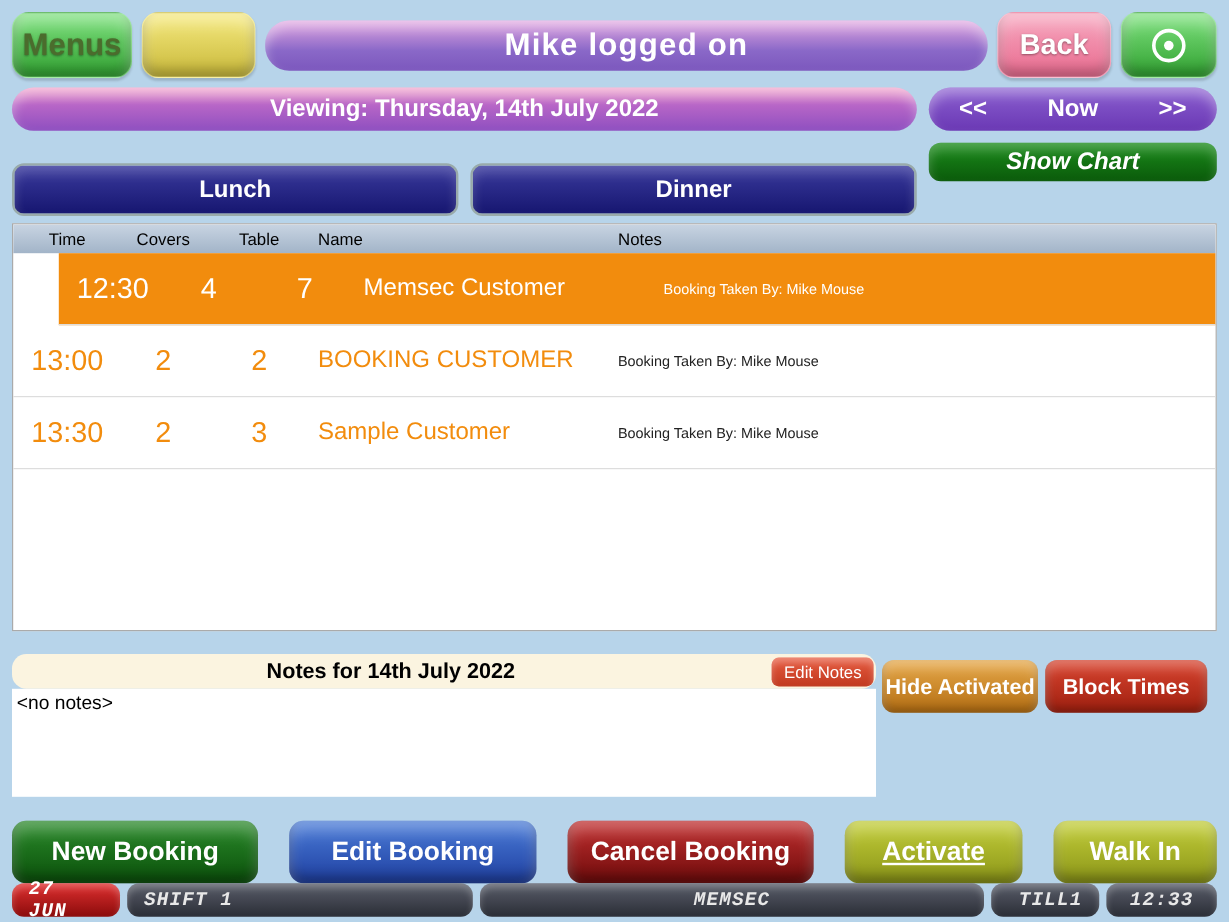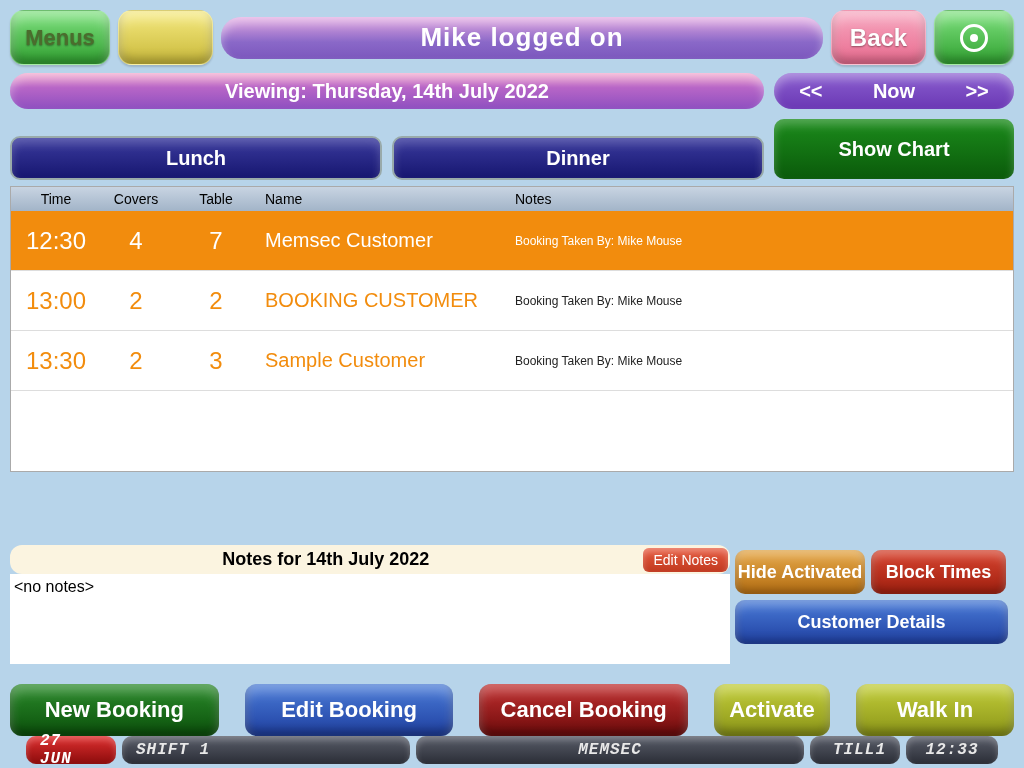--- a/index.html
+++ b/index.html
@@ -1,43 +1,43 @@
 <!DOCTYPE html>
 <html><head>
 <meta charset="utf-8">
 <style>
 * { box-sizing: border-box; margin: 0; padding: 0; font-family: Arial, sans-serif; }
 body { width: 1024px; height: 768px; background: #b7d4ea; overflow: hidden; position: relative; }
 
 .header { display: flex; align-items: center; padding: 10px 10px 0 10px; gap: 8px; }
 .btn { border-radius: 14px; display: flex; align-items: center; justify-content: center; font-weight: bold; cursor: pointer; border: 1px solid rgba(255,255,255,0.3); box-shadow: inset 0 8px 12px rgba(255,255,255,0.35), inset 0 -6px 10px rgba(0,0,0,0.25), 0 2px 2px rgba(0,0,0,0.15); color: #fff; text-shadow: 0 1px 2px rgba(0,0,0,0.4); }
-.menus-btn { width: 100px; height: 55px; background: linear-gradient(#7fe27f,#30a030); color: #4b6c2d; font-size: 22px; text-align: right; }
+.menus-btn { width: 100px; height: 55px; background: linear-gradient(#7fe27f,#30a030); color: #4b6c2d; font-size: 26px; text-align: right; }
 .blank-btn { width: 95px; height: 55px; background: linear-gradient(#f6ea7f,#c8b83a); }
 .title-bar { flex: 1; height: 42px; background: linear-gradient(#e1a5e0,#8a68c8 60%,#7b57bd); border-radius: 20px; display:flex; align-items:center; justify-content:center; font-size:26px; color:#fff; font-weight:bold; letter-spacing:1px; box-shadow: inset 0 6px 10px rgba(255,255,255,0.4); }
 .back-btn { width: 95px; height: 55px; background: linear-gradient(#f7a8c0,#e96b8f); font-size: 24px; }
 .lock-btn { width: 80px; height: 55px; background: linear-gradient(#7fe27f,#30a030); font-size:26px; }
 
 .row2 { display:flex; padding: 8px 10px 0 10px; gap: 10px; }
 .viewing-bar { flex: 1; height: 36px; background: linear-gradient(#f3a6cc,#b866c7 40%,#8e4fc0); border-radius: 18px; display:flex; align-items:center; justify-content:center; font-size:20px; color:#fff; font-weight:bold; box-shadow: inset 0 6px 10px rgba(255,255,255,0.35); }
 .nav-bar { width: 240px; height: 36px; background: linear-gradient(#8b5fd0,#6a38b4); border-radius: 18px; display:flex; align-items:center; justify-content:space-around; font-size:20px; color:#fff; font-weight:bold; box-shadow: inset 0 6px 10px rgba(255,255,255,0.35); }
 .nav-bar span { cursor:pointer; }
 
 .row3 { display:flex; padding: 10px 10px 0 10px; gap: 10px; }
 .session-btn { flex:1; height: 44px; background: linear-gradient(#3b3b9e,#161670); border-radius: 10px; display:flex; align-items:center; justify-content:center; font-size:20px; color:#fff; font-weight:bold; border:2px solid #9aa; box-shadow: inset 0 6px 10px rgba(255,255,255,0.2); cursor:pointer;margin-top:17px; }
-.chart-btn { width: 240px; height: 60px; background: linear-gradient(#1c8c1c,#0a5a0a); border-radius: 10px; display:flex; align-items:center; justify-content:center; font-size:20px; color:#fff; font-weight:bold; cursor:pointer; box-shadow: inset 0 6px 10px rgba(255,255,255,0.25); }
+.chart-btn { width: 240px; height: 32px; background: linear-gradient(#1c8c1c,#0a5a0a); border-radius: 10px; display:flex; align-items:center; justify-content:center; font-size:20px; color:#fff; font-weight:bold; cursor:pointer; box-shadow: inset 0 6px 10px rgba(255,255,255,0.25); font-style: italic; }
 
-.table-area { margin: 6px 10px 0 10px; background:#fff; border:1px solid #aaa; height: 286px; overflow:hidden; }
+.table-area { margin: 6px 10px 0 10px; background:#fff; border:1px solid #aaa; height: 340px; overflow:hidden; }
 .thead { display:flex; background: linear-gradient(#c8d4e2,#a2b4c8); height: 24px; font-size:14px; align-items:center; }
 .col-time { width:90px; text-align:center; }
 .col-covers { width:70px; text-align:center; }
 .col-table { width:90px; text-align:center; }
 .col-name { width:250px; padding-left:4px; }
 .col-notes { flex:1; padding-left:4px; }
 .row-data { display:flex; height:60px; align-items:center; border-bottom:1px solid #ddd; font-size:20px; }
-.row-data.selected { background:#f28c0d; color:#fff; }
+.row-data.selected { background:#f28c0d; color:#fff;margin-left:38px; }
 .row-data .col-time, .row-data .col-covers, .row-data .col-table { font-size:24px; }
 .row-data:not(.selected) .col-time, .row-data:not(.selected) .col-covers, .row-data:not(.selected) .col-table, .row-data:not(.selected) .col-name { color:#f28c0d; }
 .row-data .col-notes { font-size:12px; color: #222; }
 .row-data.selected .col-notes { color:#fff; }
 
 .notes-section { position: absolute; left:10px; top: 545px; width: 720px; }
 .notes-head { display:flex; align-items:center; background:#fbf4e0;border-radius:12px; }
 .notes-title { flex:1; text-align:center; font-weight:bold; font-size:18px; padding:4px; }
 .edit-notes-btn { background: linear-gradient(#e75b40,#c13a20); color:#fff; padding: 4px 10px; border-radius:6px; font-size:14px; cursor:pointer; margin:2px; box-shadow: inset 0 4px 6px rgba(255,255,255,0.3); }
 .notes-body { background:#fff; height: 90px; padding:4px; font-size:16px; }
@@ -46,24 +46,24 @@
 .rb { height: 44px; border-radius:10px; display:flex; align-items:center; justify-content:center; font-size:18px; color:#fff; font-weight:bold; cursor:pointer; box-shadow: inset 0 6px 10px rgba(255,255,255,0.3), inset 0 -4px 8px rgba(0,0,0,0.25); }
 .hide-act { width: 130px; background: linear-gradient(#e7a94a,#b36d12); }
 .block-times { width: 135px; background: linear-gradient(#d94530,#9e1f0f); }
 .cust-det { width: 273px; background: linear-gradient(#4a7cd8,#1f3fa0); }
 
 .bottom-row { position:absolute; left:10px; top: 684px; width: 1004px; display:flex; gap: 26px; }
 .bb { height: 52px; border-radius:12px; display:flex; align-items:center; justify-content:center; font-size:22px; color:#fff; font-weight:bold; cursor:pointer; box-shadow: inset 0 8px 12px rgba(255,255,255,0.3), inset 0 -6px 10px rgba(0,0,0,0.3); }
 .new-book { flex:1; background: linear-gradient(#2b8b2b,#0b500b); }
 .edit-book { flex:1; background: linear-gradient(#4a7cd8,#1f3fa0); }
 .cancel-book { flex:1; background: linear-gradient(#c23030,#6e0b0b); }
-.activate { width: 116px; background: linear-gradient(#c4cf3a,#8a9418); }
-.walkin { width: 158px; background: linear-gradient(#c4cf3a,#8a9418); }
+.activate { width: 148px; background: linear-gradient(#c4cf3a,#8a9418); text-decoration: underline; }
+.walkin { width: 136px; background: linear-gradient(#c4cf3a,#8a9418); }
 
-.status-bar { position:absolute; left:0; bottom:0; width:1024px; height:36px; display:flex; gap:6px; padding: 4px 26px; align-items:center; }
+.status-bar { position:absolute; left:0; bottom:0; width:1024px; height:36px; display:flex; gap:6px; padding: 4px 10px; align-items:center; }
 .sb { height: 28px; border-radius: 10px; background: linear-gradient(#5a5e6a,#2a2d36); color:#e8e8e8; font-style:italic; font-weight:bold; font-size:16px; display:flex; align-items:center; padding: 0 14px; box-shadow: inset 0 4px 6px rgba(255,255,255,0.25); font-family: 'Courier New', monospace; letter-spacing:1px; }
 .sb.date { background: linear-gradient(#e03030,#8a0b0b); color:#fff; width: 90px; justify-content:center; }
 .sb.shift { width: 288px; }
 .sb.brand { flex:1; justify-content:center; }
 .sb.till { width: 90px; justify-content:flex-end; }
 .sb.time { width: 92px; justify-content:center; }
 
 .lock-icon { width:28px; height:28px; border:3px solid #fff; border-radius:50%; position:relative; display:flex; align-items:center; justify-content:center; }
 .lock-icon::after { content:""; width:8px; height:8px; border-radius:50%; background:#fff; }
 </style>
@@ -132,21 +132,20 @@
   <div class="notes-head">
     <div class="notes-title">Notes for 14th July 2022</div>
     <div class="edit-notes-btn">Edit Notes</div>
   </div>
   <div class="notes-body">&lt;no notes&gt;</div>
 </div>
 
 <div class="right-buttons">
   <div class="rb hide-act">Hide Activated</div>
   <div class="rb block-times">Block Times</div>
-  <div class="rb cust-det">Customer Details</div>
 </div>
 
 <div class="bottom-row">
   <div class="bb new-book">New Booking</div>
   <div class="bb edit-book">Edit Booking</div>
   <div class="bb cancel-book">Cancel Booking</div>
   <div class="bb activate">Activate</div>
   <div class="bb walkin">Walk In</div>
 </div>
 

